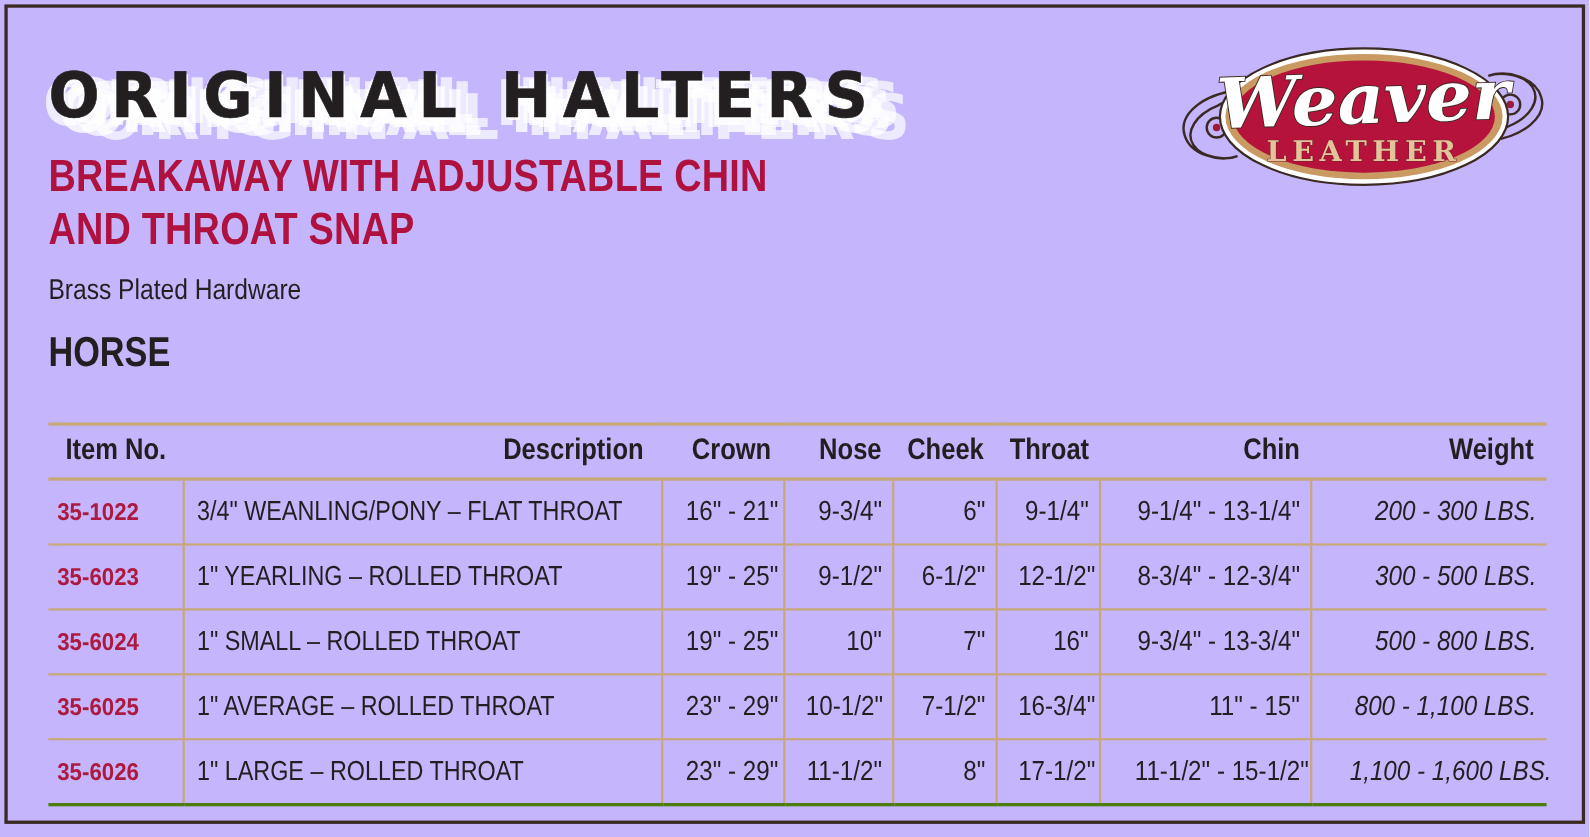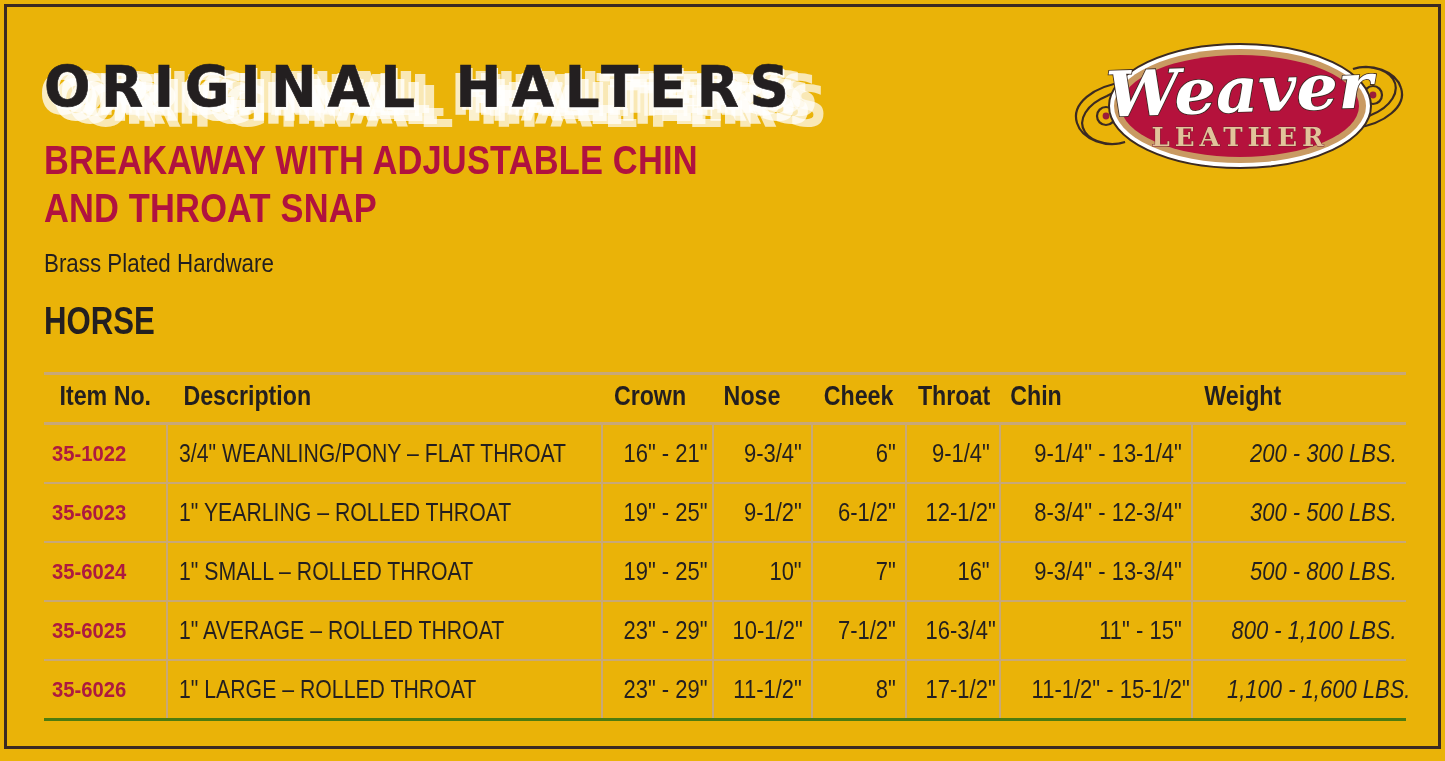--- a/index.html
+++ b/index.html
@@ -7,21 +7,21 @@
     padding: 0;
     background: #ffffff;
   }
   body {
     font-family: "Liberation Sans", sans-serif;
   }
   .page {
     position: relative;
     width: 1445px;
     height: 761px;
-    background: #eab308;
+    background: #c4b5fd;
     box-sizing: border-box;
     overflow: hidden;
   }
   .frame {
     position: absolute;
     left: 4px;
     top: 4px;
     width: 1437px;
     height: 745px;
     border: 3px solid #3b2a22;
@@ -100,21 +100,21 @@
     top: 20px;
     width: 352px;
     height: 170px;
   }
   .logo svg { display: block; width: 100%; height: 100%; }
 
   
   .table-wrap {
     position: absolute;
     left: 44px;
-    top: 372px;
+    top: 384px;
     width: 1362px;
   }
   table.spec {
     border-collapse: collapse;
     width: 100%;
     table-layout: fixed;
   }
   table.spec col.c-item   { width: 123px; }
   table.spec col.c-desc   { width: 435px; }
   table.spec col.c-crown  { width: 111px; }
@@ -122,21 +122,21 @@
   table.spec col.c-cheek  { width: 94px;  }
   table.spec col.c-throat { width: 94px;  }
   table.spec col.c-chin   { width: 192px; }
   table.spec col.c-weight { width: 214px; }
 
   table.spec thead th {
     font-family: "Liberation Sans", sans-serif;
     font-weight: 700;
     font-size: 27px;
     color: #231f20;
-    text-align: left;
+    text-align: right;
     padding: 6px 6px 10px 6px;
     border-top: 3px solid #c8a877;
     border-bottom: 3px solid #c8a877;
     white-space: nowrap;
   }
   table.spec thead th .hdr {
     display: inline-block;
     transform: scaleX(0.86);
     transform-origin: center;
   }

